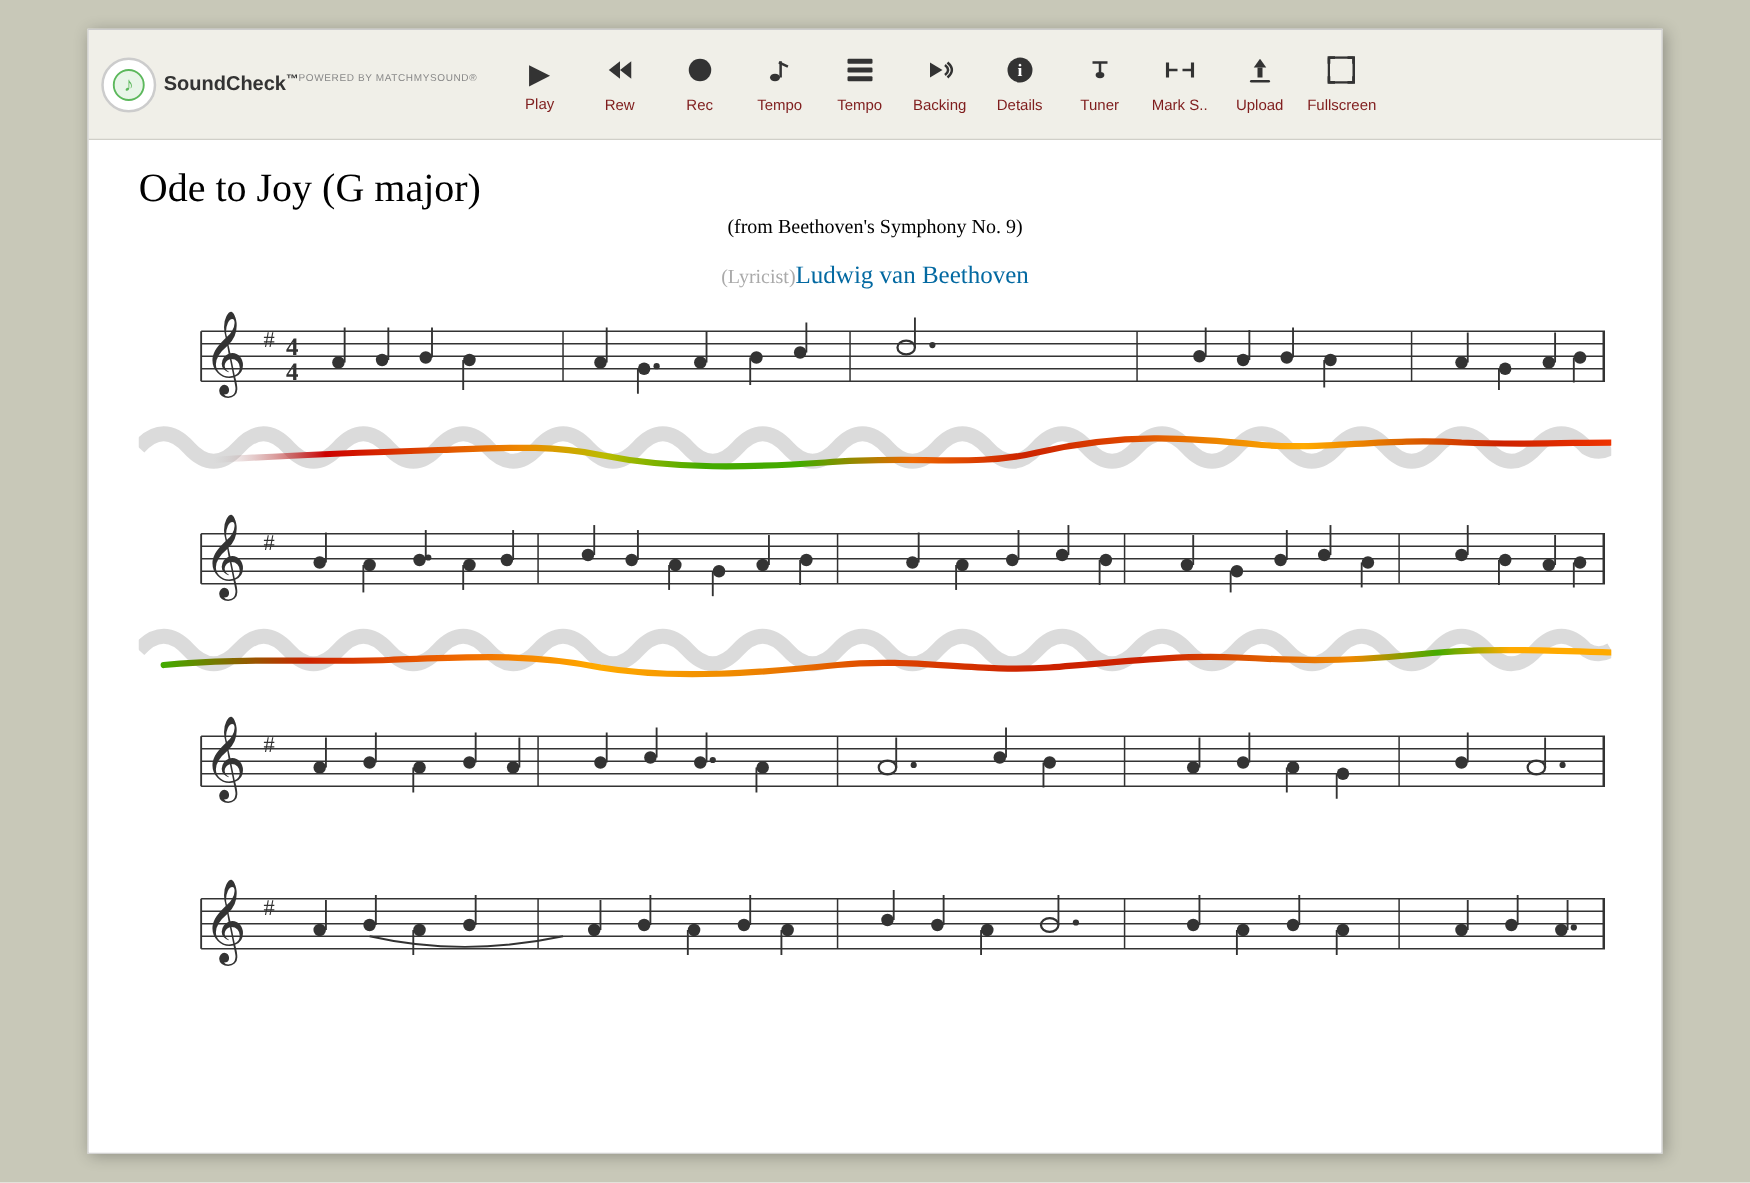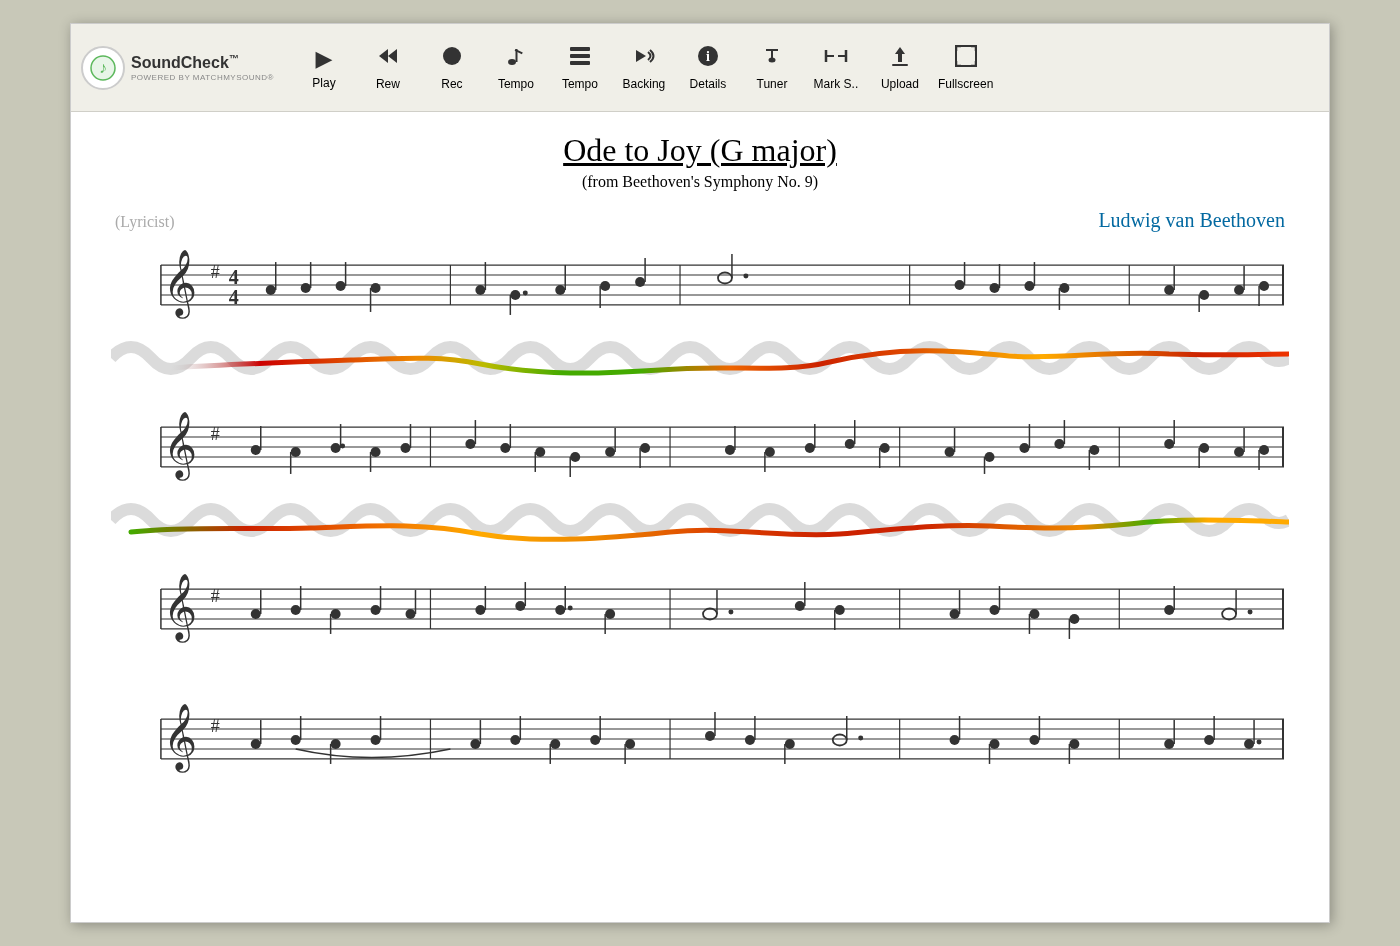--- a/index.html
+++ b/index.html
@@ -43,21 +43,21 @@
       border-radius: 50%;
       background: #fff;
       border: 2px solid #ccc;
       display: flex;
       align-items: center;
       justify-content: center;
       margin-right: 6px;
     }
     #logo-text {
       display: flex;
-      flex-direction: column;
+      flex-direction: row;
     }
     #logo-name {
       font-family: Arial, sans-serif;
       font-size: 16px;
       font-weight: bold;
       color: #333;
     }
     #logo-subtitle {
       font-family: Arial, sans-serif;
       font-size: 8px;
@@ -76,48 +76,47 @@
       border-radius: 4px;
     }
     .toolbar-icon {
       font-size: 22px;
       margin-bottom: 4px;
       color: #333;
     }
     .toolbar-label {
       font-family: Arial, sans-serif;
       font-size: 12px;
-      color: #000000;
+      color: #7f1d1d;
     }
     
     #score-area {
       flex: 1;
       background: #fff;
       overflow-y: auto;
       padding: 20px 40px;
     }
     #score-title {
-      text-align: center;
+      text-align: left;
       margin-bottom: 4px;
-      text-decoration: underline;
     }
     #score-title h1 {
       font-family: 'Times New Roman', serif;
       font-size: 32px;
       font-weight: normal;
     }
     #score-subtitle {
       text-align: center;
       font-family: 'Times New Roman', serif;
       font-size: 16px;
       margin-bottom: 18px;
     }
     #score-meta {
       display: flex;
-      justify-content: space-between;
+      justify-content: center;
       align-items: baseline;
       margin-bottom: 8px;
       padding: 0 4px;
     }
     #lyricist {
       font-family: 'Times New Roman', serif;
       font-size: 16px;
       color: #aaa;
     }
     #composer {

